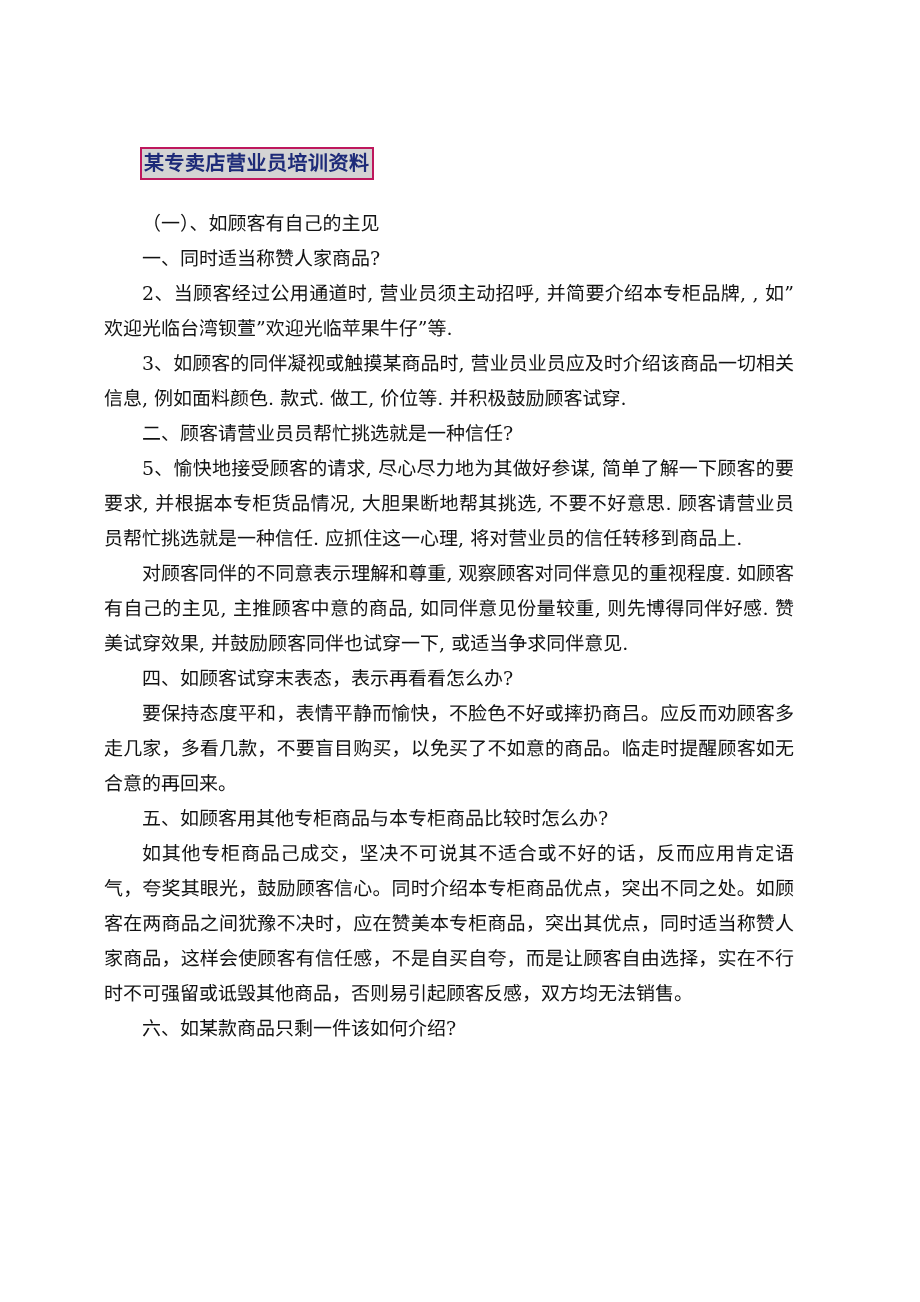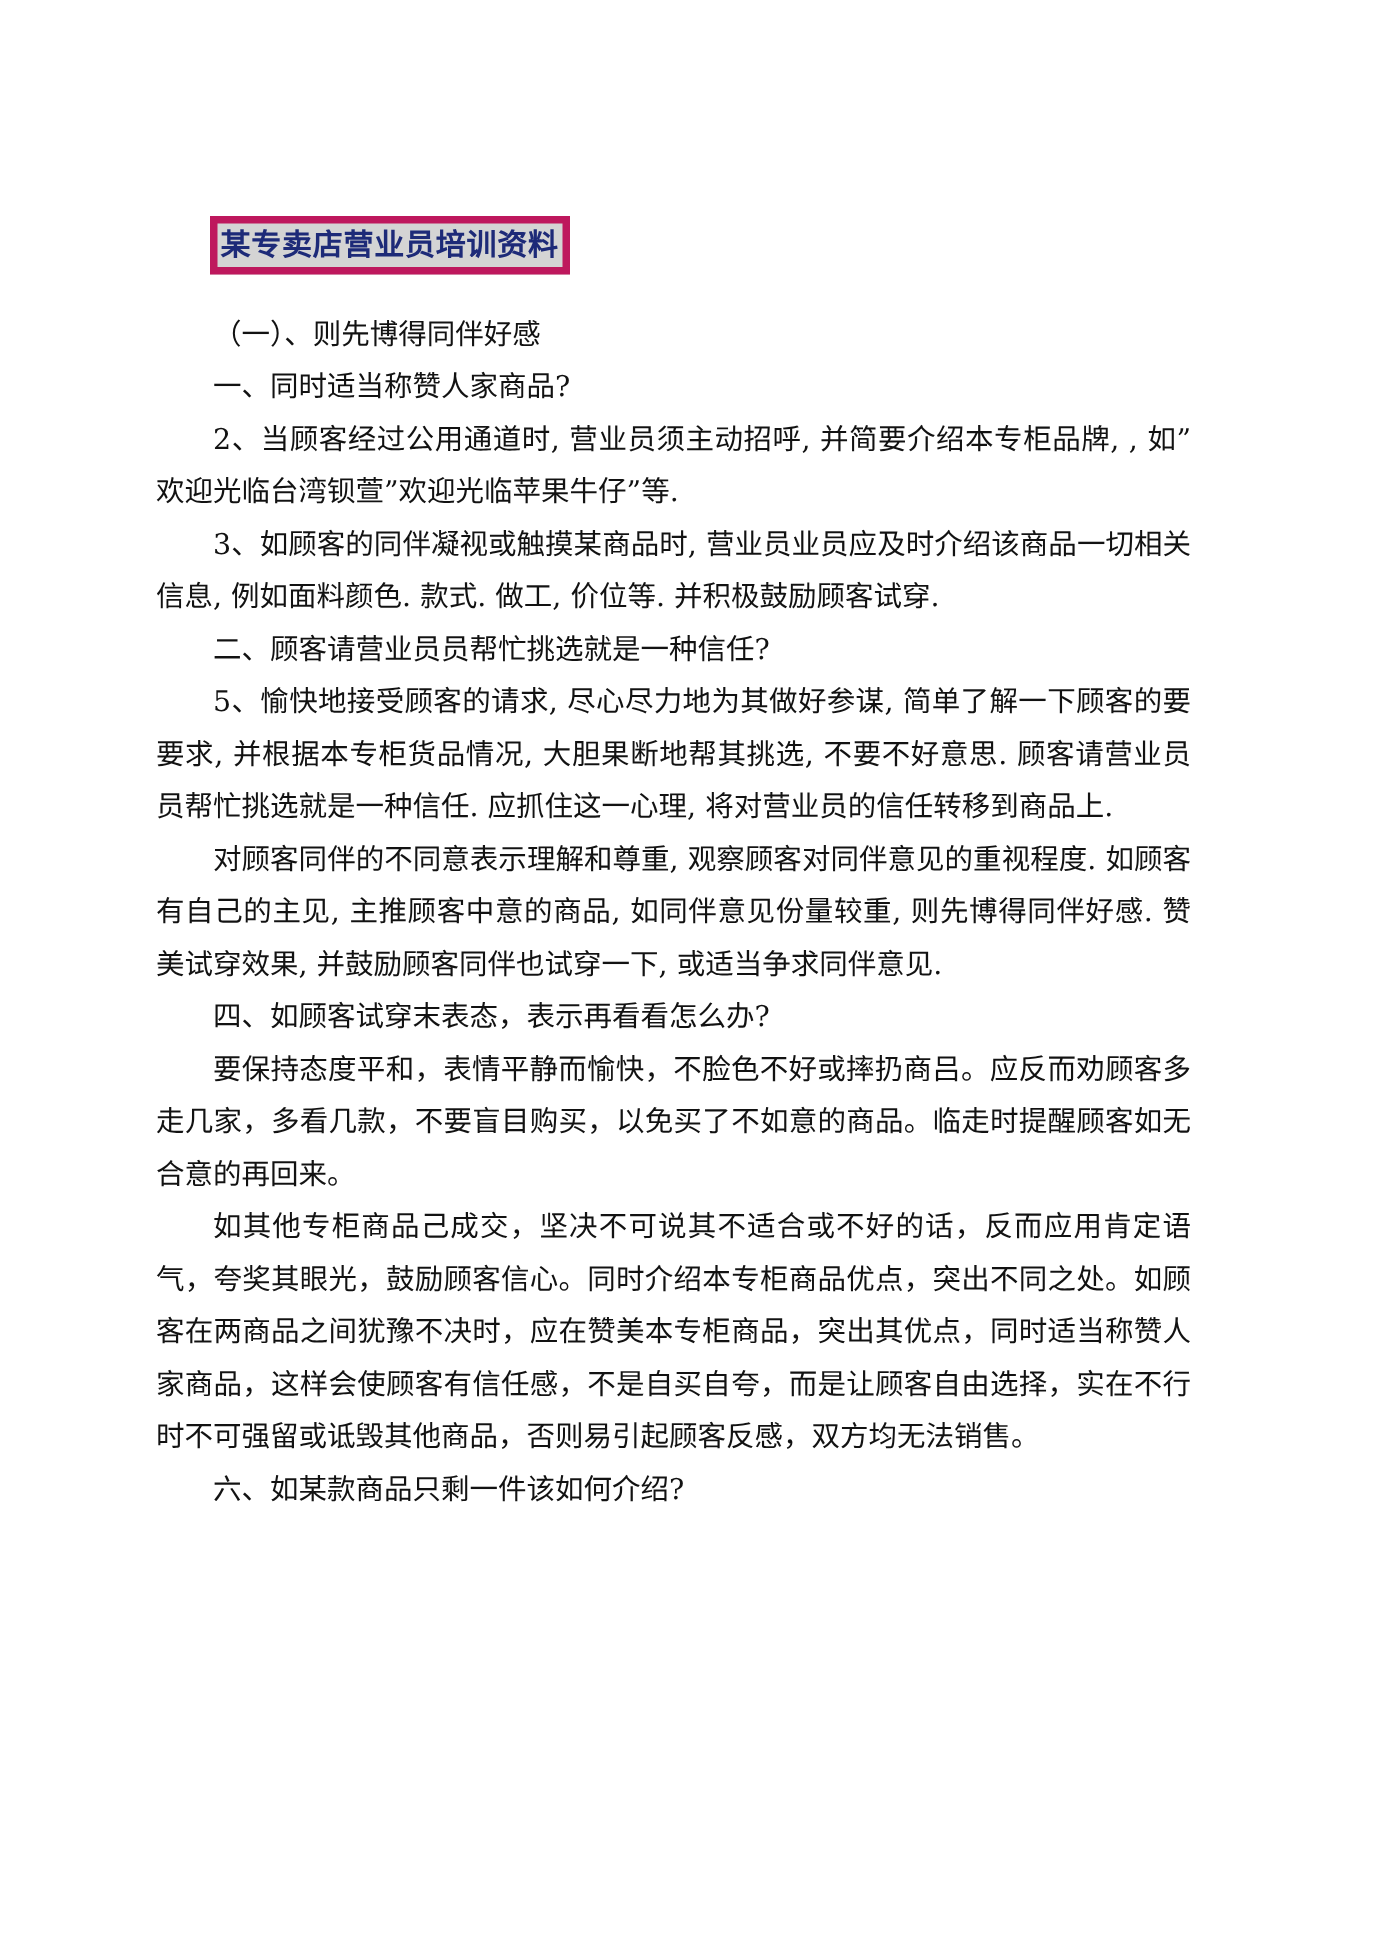--- a/index.html
+++ b/index.html
@@ -32,21 +32,21 @@
     position: absolute;
     left: 140px;
     top: 148px;
     height: 30px;
     display: flex;
     align-items: center;
   }
   .doc-title {
     display: inline-block;
     background: #d4d4d4;
-    border: 5px solid #be185d;
+    border: 2px solid #be185d;
     color: #1d2a78;
     font-weight: bold;
     font-size: 20px;
     line-height: 26px;
     letter-spacing: 0.5px;
     padding: 1px 2px 2px 2px;
     white-space: nowrap;
     font-family: "DejaVu Serif", "Liberation Serif", serif;
   }
 
@@ -76,39 +76,40 @@
 <body>
 
 <div class="page">
 
   <div class="doc-title-wrap">
     <span class="doc-title">某专卖店营业员培训资料</span>
   </div>
 
   <div class="body-block">
 
-    <p class="para indent2">（一）、则先博得同伴好感</p>
+    <p class="para indent2">（一）、如顾客有自己的主见</p>
 
     <p class="para indent2">一、同时适当称赞人家商品?</p>
 
     <p class="para indent2">2、当顾客经过公用通道时, 营业员须主动招呼, 并简要介绍本专柜品牌, , 如”欢迎光临台湾钡萱”欢迎光临苹果牛仔”等.</p>
 
 
     <p class="para indent2">3、如顾客的同伴凝视或触摸某商品时, 营业员业员应及时介绍该商品一切相关信息, 例如面料颜色. 款式. 做工, 价位等. 并积极鼓励顾客试穿.</p>
 
     <p class="para indent2">二、顾客请营业员员帮忙挑选就是一种信任?</p>
 
     <p class="para indent2">5、愉快地接受顾客的请求, 尽心尽力地为其做好参谋, 简单了解一下顾客的要要求, 并根据本专柜货品情况, 大胆果断地帮其挑选, 不要不好意思. 顾客请营业员员帮忙挑选就是一种信任. 应抓住这一心理, 将对营业员的信任转移到商品上.</p>
 
 
     <p class="para indent2">对顾客同伴的不同意表示理解和尊重, 观察顾客对同伴意见的重视程度. 如顾客有自己的主见, 主推顾客中意的商品, 如同伴意见份量较重, 则先博得同伴好感. 赞美试穿效果, 并鼓励顾客同伴也试穿一下, 或适当争求同伴意见.</p>
 
     <p class="para indent2">四、如顾客试穿末表态，表示再看看怎么办?</p>
 
     <p class="para indent2">要保持态度平和，表情平静而愉快，不脸色不好或摔扔商吕。应反而劝顾客多走几家，多看几款，不要盲目购买，以免买了不如意的商品。临走时提醒顾客如无合意的再回来。</p>
 
+    <p class="para indent2">五、如顾客用其他专柜商品与本专柜商品比较时怎么办?</p>
 
     <p class="para indent2">如其他专柜商品己成交，坚决不可说其不适合或不好的话，反而应用肯定语气，夸奖其眼光，鼓励顾客信心。同时介绍本专柜商品优点，突出不同之处。如顾客在两商品之间犹豫不决时，应在赞美本专柜商品，突出其优点，同时适当称赞人家商品，这样会使顾客有信任感，不是自买自夸，而是让顾客自由选择，实在不行时不可强留或诋毁其他商品，否则易引起顾客反感，双方均无法销售。</p>
 
     <p class="para indent2">六、如某款商品只剩一件该如何介绍?</p>
 
   </div>
 </div>
 
 </body></html>

